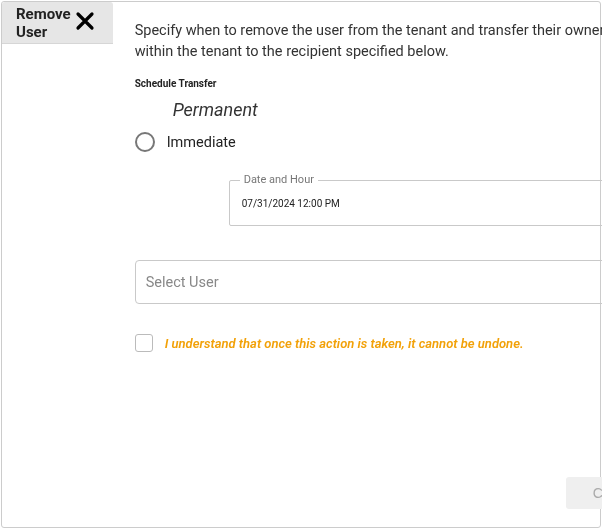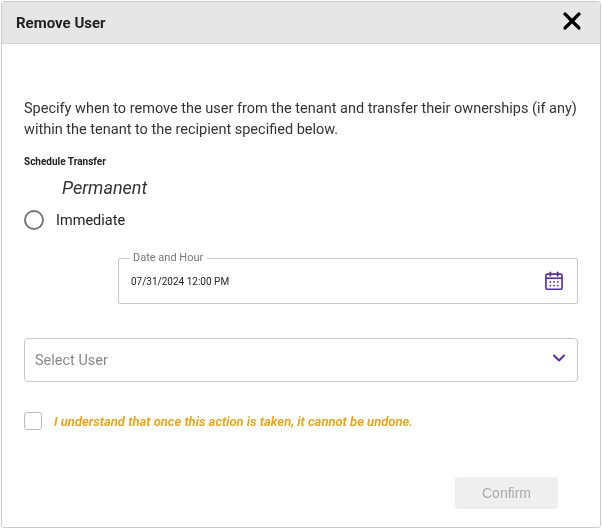--- a/index.html
+++ b/index.html
@@ -10,24 +10,23 @@
     width: 602px;
     height: 529px;
     overflow: hidden;
   }
   .dialog {
     width: 600px;
     height: 527px;
     border: 1px solid #ccc;
     border-radius: 3px;
     display: flex;
-    flex-direction: column;
+    flex-direction: row;
     position: relative;
     margin: 1px;
-    gap: 36px;
   }
   .titlebar {
     height: 42px;
     background: #e6e6e6;
     border-bottom: 1px solid #d6d6d6;
     display: flex;
     align-items: center;
     padding: 0 14px;
     border-radius: 3px 3px 0 0;
   }

